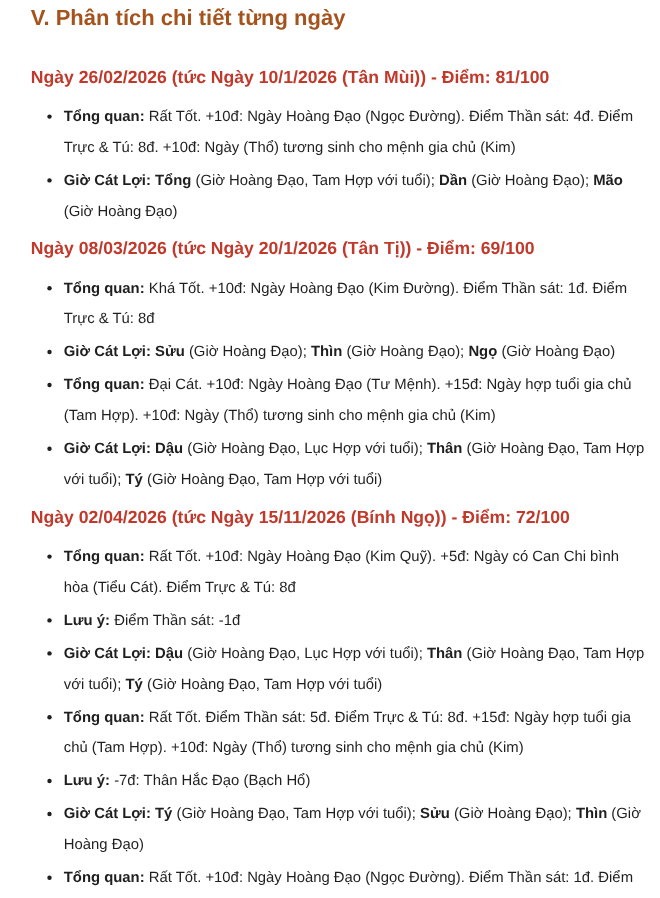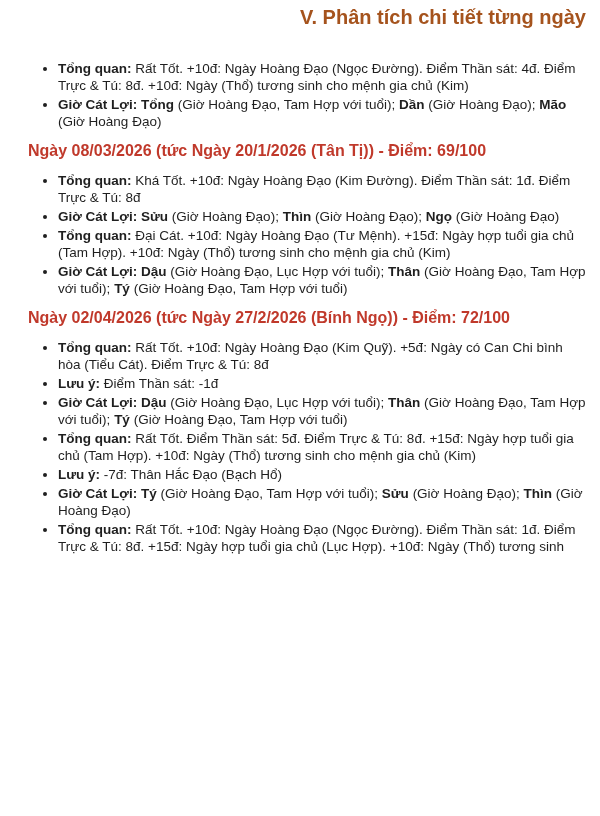--- a/index.html
+++ b/index.html
@@ -18,68 +18,68 @@
   }
   .doc {
     padding: 4px 14px 0 28px;
   }
   h2.page-title {
     font-size: 20px;
     line-height: 26px;
     font-weight: bold;
     margin: 0 0 30px 0;
     color: var(--title-color);
-    text-align: right;
   }
   h3.day-heading {
     font-size: 16px;
     line-height: 22px;
     font-weight: bold;
     margin: 10px 0 10px 0;
     color: var(--heading-color);
   }
   ul.day-list {
     margin: 0;
     padding: 0 0 0 30px;
     list-style: disc;
   }
   li.detail-item {
     font-size: 13.5px;
-    line-height: 17px;
+    line-height: 28px;
     margin: 1px 0 2px 0;
   }
   li.detail-item strong { font-weight: bold; }
 </style>
 </head>
 <body>
 
 <div class="doc">
   <h2 class="page-title">V. Phân tích chi tiết từng ngày</h2>
   <div id="sections">
       <section>
+        <h3 class="day-heading">Ngày 26/02/2026 (tức Ngày 10/1/2026 (Tân Mùi)) - Điểm: 81/100</h3>
         <ul class="day-list">
           <li class="detail-item"><strong>Tổng quan:</strong><span> Rất Tốt. +10đ: Ngày Hoàng Đạo (Ngọc Đường). Điểm Thần sát: 4đ. Điểm Trực &amp; Tú: 8đ. +10đ: Ngày (Thổ) tương sinh cho mệnh gia chủ (Kim)</span></li>
           <li class="detail-item"><strong>Giờ Cát Lợi: Tổng</strong><span> (Giờ Hoàng Đạo, Tam Hợp với tuổi); </span><strong>Dần</strong><span> (Giờ Hoàng Đạo); </span><strong>Mão</strong><span> (Giờ Hoàng Đạo)</span></li>
         </ul>
       </section>
       <section>
         <h3 class="day-heading">Ngày 08/03/2026 (tức Ngày 20/1/2026 (Tân Tị)) - Điểm: 69/100</h3>
         <ul class="day-list">
           <li class="detail-item"><strong>Tổng quan:</strong><span> Khá Tốt. +10đ: Ngày Hoàng Đạo (Kim Đường). Điểm Thần sát: 1đ. Điểm Trực &amp; Tú: 8đ</span></li>
           <li class="detail-item"><strong>Giờ Cát Lợi: Sửu</strong><span> (Giờ Hoàng Đạo); </span><strong>Thìn</strong><span> (Giờ Hoàng Đạo); </span><strong>Ngọ</strong><span> (Giờ Hoàng Đạo)</span></li>
         </ul>
       </section>
       <section>
         <ul class="day-list">
           <li class="detail-item"><strong>Tổng quan:</strong><span> Đại Cát. +10đ: Ngày Hoàng Đạo (Tư Mệnh). +15đ: Ngày hợp tuổi gia chủ (Tam Hợp). +10đ: Ngày (Thổ) tương sinh cho mệnh gia chủ (Kim)</span></li>
           <li class="detail-item"><strong>Giờ Cát Lợi: Dậu</strong><span> (Giờ Hoàng Đạo, Lục Hợp với tuổi); </span><strong>Thân</strong><span> (Giờ Hoàng Đạo, Tam Hợp với tuổi); </span><strong>Tý</strong><span> (Giờ Hoàng Đạo, Tam Hợp với tuổi)</span></li>
         </ul>
       </section>
       <section>
-        <h3 class="day-heading">Ngày 02/04/2026 (tức Ngày 27/2/2026 (Bính Ngọ)) - Điểm: 72/100</h3>
+        <h3 class="day-heading">Ngày 02/04/2026 (tức Ngày 15/11/2026 (Bính Ngọ)) - Điểm: 72/100</h3>
         <ul class="day-list">
           <li class="detail-item"><strong>Tổng quan:</strong><span> Rất Tốt. +10đ: Ngày Hoàng Đạo (Kim Quỹ). +5đ: Ngày có Can Chi bình hòa (Tiểu Cát). Điểm Trực &amp; Tú: 8đ</span></li>
           <li class="detail-item"><strong>Lưu ý:</strong><span> Điểm Thần sát: -1đ</span></li>
           <li class="detail-item"><strong>Giờ Cát Lợi: Dậu</strong><span> (Giờ Hoàng Đạo, Lục Hợp với tuổi); </span><strong>Thân</strong><span> (Giờ Hoàng Đạo, Tam Hợp với tuổi); </span><strong>Tý</strong><span> (Giờ Hoàng Đạo, Tam Hợp với tuổi)</span></li>
         </ul>
       </section>
       <section>
         <ul class="day-list">
           <li class="detail-item"><strong>Tổng quan:</strong><span> Rất Tốt. Điểm Thần sát: 5đ. Điểm Trực &amp; Tú: 8đ. +15đ: Ngày hợp tuổi gia chủ (Tam Hợp). +10đ: Ngày (Thổ) tương sinh cho mệnh gia chủ (Kim)</span></li>
           <li class="detail-item"><strong>Lưu ý:</strong><span> -7đ: Thân Hắc Đạo (Bạch Hổ)</span></li>

